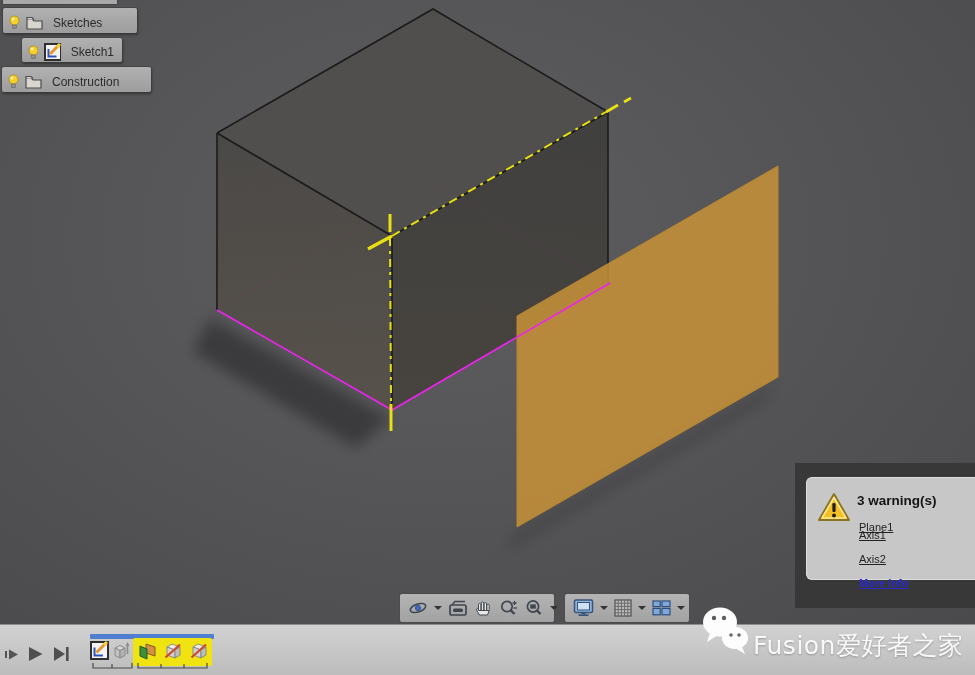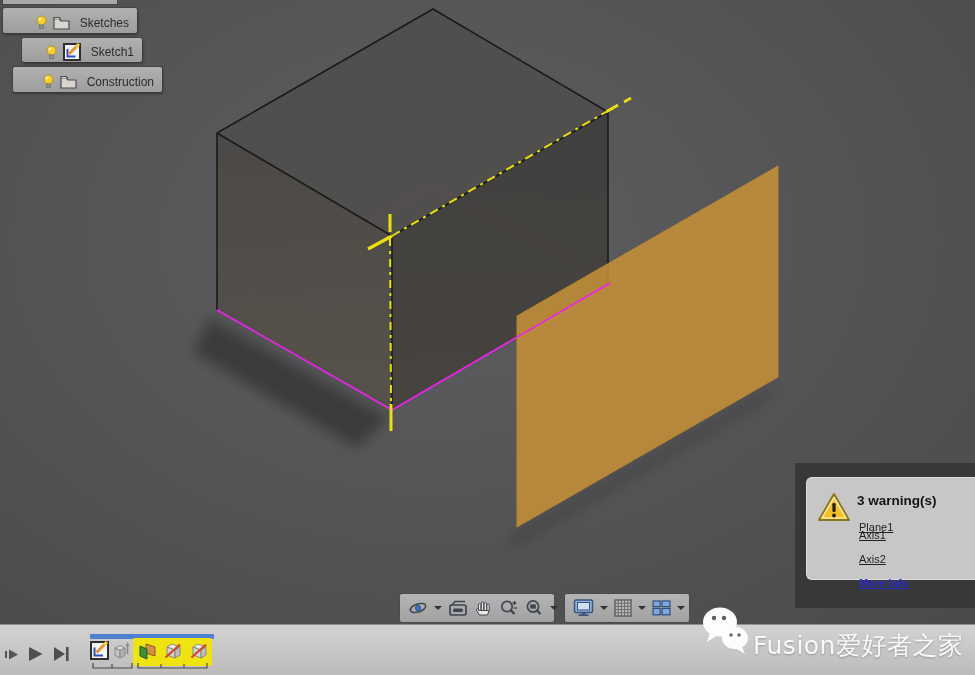--- a/index.html
+++ b/index.html
@@ -8,21 +8,21 @@
   .abs{position:absolute;}
 
   
   #viewport{left:0;top:0;width:975px;height:624px;
     background:radial-gradient(ellipse at 45% 38%, #5e5d5f 0%, #565558 42%, #4a494c 100%);}
 
   
   .tree-row{position:absolute;display:flex;align-items:center;gap:6px;
     background:linear-gradient(#b1b1b1,#9d9d9d);border-radius:2px;
     box-shadow:0 0 0 1px rgba(58,58,58,.55), 1px 2px 3px rgba(0,0,0,.35);
-    height:25px;padding:4px 8px 0 6px;box-sizing:border-box;justify-content:flex-end;}
+    height:25px;padding:4px 8px 0 6px;box-sizing:border-box;}
   .tree-label{font-size:12px;color:#2b2b2b;white-space:nowrap;padding-left:4px;}
   .stub{background:#a8a8a8;box-shadow:0 0 0 1px rgba(58,58,58,.5);}
 
   
   #warn-backdrop{left:795px;top:463px;width:180px;height:145px;background:#383838;}
   #warn-panel{left:806px;top:477px;width:169px;height:103px;background:#c7c7c7;
     border:1px solid #dedede;border-right:none;border-radius:6px 0 0 6px;box-sizing:border-box;}
   #warn-title{left:50px;top:15px;font-size:13.5px;font-weight:bold;color:#141414;}
   .warn-item{left:52px;font-size:11px;color:#222;text-decoration:underline;}
   #warn-link{left:52px;top:99px;font-size:11px;font-weight:bold;color:#2a2ad0;text-decoration:underline;cursor:pointer;}
@@ -111,36 +111,36 @@
     <circle cx="4" cy="4" r="1.5" fill="#fdeea0"></circle>
     <rect x="3.5" y="10" width="4" height="3.5" fill="#8f8f8f" stroke="#666" stroke-width="0.6"></rect>
   </svg>
   <svg width="17" height="14">
     <path d="M1,3 L6,3 L8,5 L16,5 L16,13 L1,13 Z" fill="#d9d6d0" stroke="#4c4c4c" stroke-width="1.2"></path>
     <path d="M1,3 L1,1.5 L6,1.5 L8,3.5" fill="#d9d6d0" stroke="#4c4c4c" stroke-width="1.2"></path>
   </svg>
   <span class="tree-label">Sketches</span>
 </div>
 
-<div class="tree-row" style="left:22px;top:38px;width:120px;height:24px;">
+<div class="tree-row" style="left:22px;top:38px;width:100px;height:24px;">
   <svg width="11" height="15">
     <circle cx="5.5" cy="5.5" r="4.5" fill="#f6cf2a" stroke="#a98a12" stroke-width="0.8"></circle>
     <circle cx="4" cy="4" r="1.5" fill="#fdeea0"></circle>
     <rect x="3.5" y="10" width="4" height="3.5" fill="#8f8f8f" stroke="#666" stroke-width="0.6"></rect>
   </svg>
   <svg width="18" height="18">
     <rect x="1" y="1" width="16" height="16" fill="#f4f4f4" stroke="#2e2e2e" stroke-width="2"></rect>
     <polyline points="4.5,6 4.5,13.5 12.5,13.5" fill="none" stroke="#2a52be" stroke-width="2"></polyline>
     <line x1="15" y1="2" x2="6" y2="11" stroke="#e8962a" stroke-width="3"></line>
     <line x1="16" y1="1" x2="13" y2="4" stroke="#f3d23a" stroke-width="3"></line>
   </svg>
   <span class="tree-label">Sketch1</span>
 </div>
 
-<div class="tree-row" style="left:13px;top:67px;width:149px;">
+<div class="tree-row" style="left:2px;top:67px;width:149px;">
   <svg width="11" height="15">
     <circle cx="5.5" cy="5.5" r="4.5" fill="#f6cf2a" stroke="#a98a12" stroke-width="0.8"></circle>
     <circle cx="4" cy="4" r="1.5" fill="#fdeea0"></circle>
     <rect x="3.5" y="10" width="4" height="3.5" fill="#8f8f8f" stroke="#666" stroke-width="0.6"></rect>
   </svg>
   <svg width="17" height="14">
     <path d="M1,3 L6,3 L8,5 L16,5 L16,13 L1,13 Z" fill="#d9d6d0" stroke="#4c4c4c" stroke-width="1.2"></path>
     <path d="M1,3 L1,1.5 L6,1.5 L8,3.5" fill="#d9d6d0" stroke="#4c4c4c" stroke-width="1.2"></path>
   </svg>
   <span class="tree-label">Construction</span>

